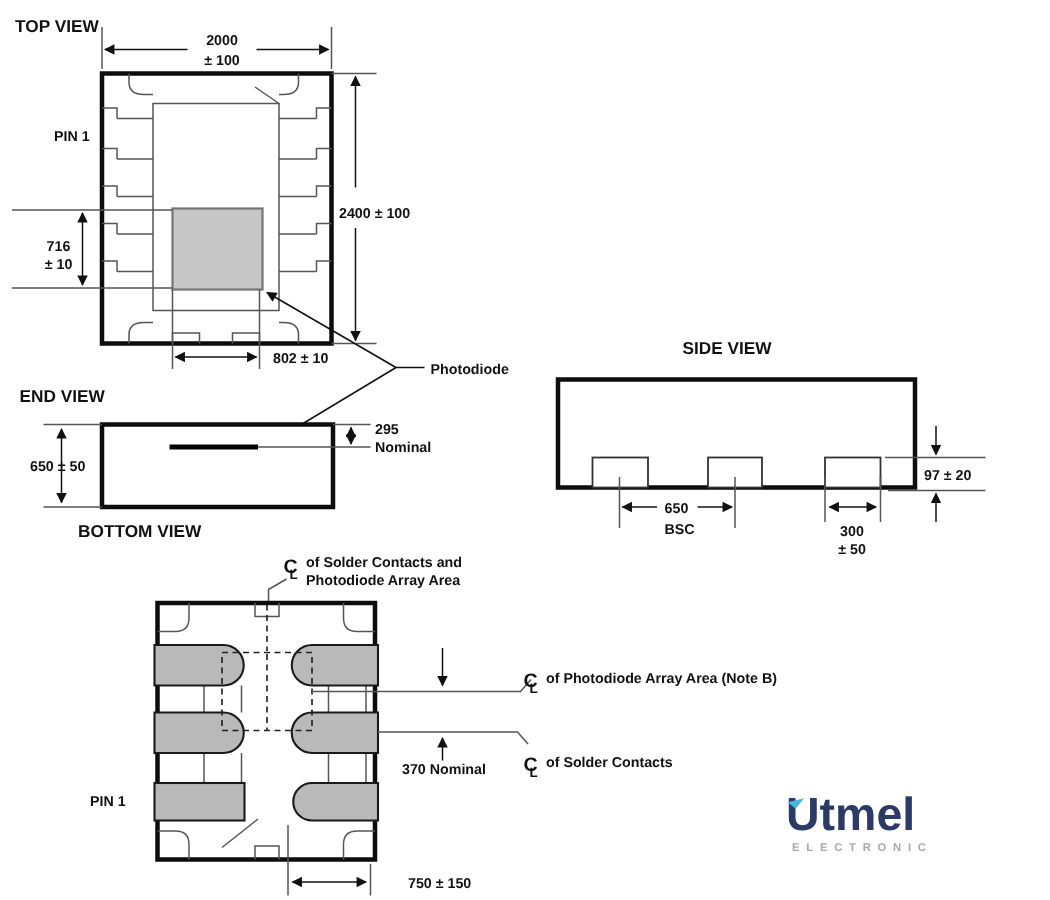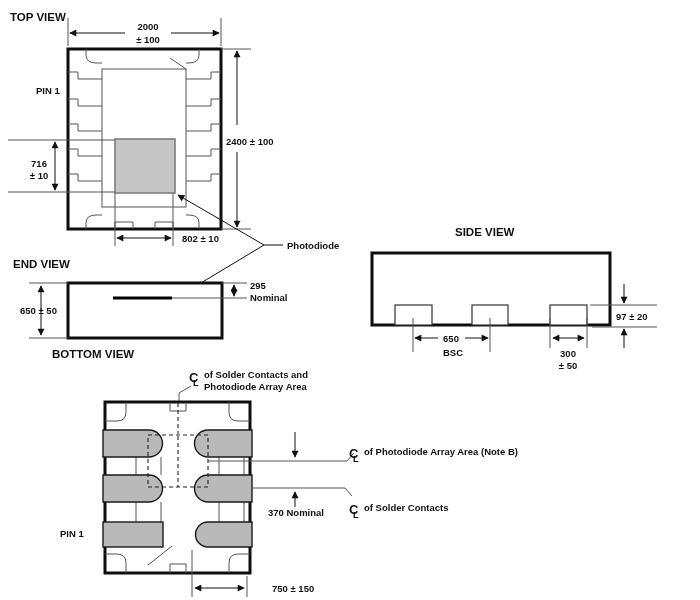--- a/index.html
+++ b/index.html
@@ -206,13 +206,18 @@
 
     <g>
       <line class="thin" x1="192" y1="550" x2="192" y2="597"></line>
       <line class="thin" x1="247" y1="576" x2="247" y2="597"></line>
       <line class="dl" x1="195" y1="588" x2="244" y2="588" marker-start="url(#ah)" marker-end="url(#ah)"></line>
       <text class="dim" x="272" y="592">750 ± 150</text>
     </g>
   </g>
 </svg>
 
+<div class="logo">
+  <div class="logo-accent"></div>
+  <div class="logo-word">Utmel</div>
+  <div class="logo-sub">ELECTRONIC</div>
 </div>
+</div>
 
 </body></html>

